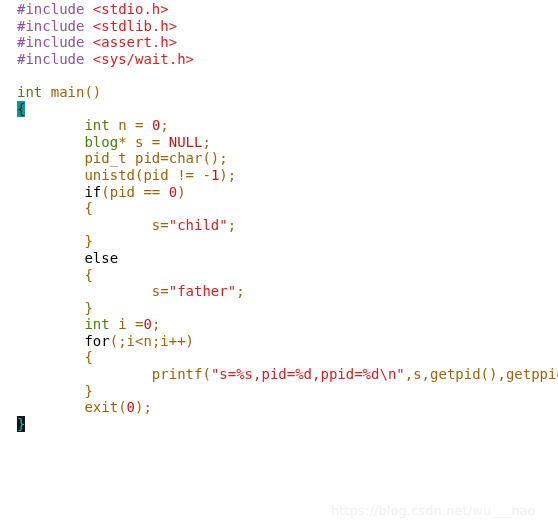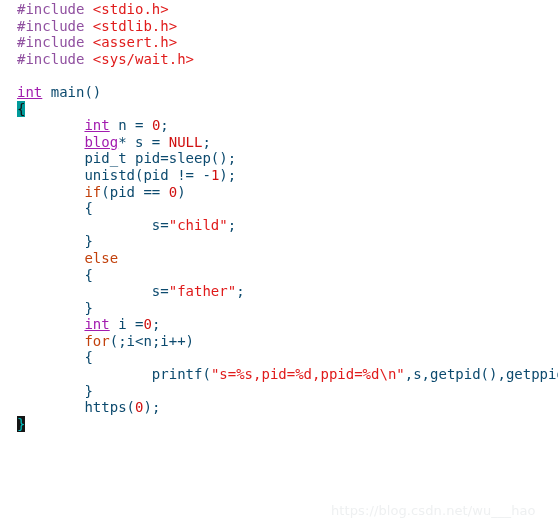--- a/index.html
+++ b/index.html
@@ -39,24 +39,24 @@
     white-space: pre;
     font-family: "DejaVu Sans Mono", "Liberation Mono", monospace;
     font-size: 14px;
     color: #000000;
     letter-spacing: 0px;
   }
 
   
   .tok-preproc   { color: #9050a0; }  
   .tok-string    { color: #e01b1b; }  
-  .tok-type      { color: #a21caf; text-decoration: underline; }  
-  .tok-keyword   { color: #c2410c; }  
+  .tok-type      { color: #4d7c0f; }  
+  .tok-keyword   { color: #000000; }  
   .tok-constant  { color: #d01010; }  
-  .tok-plain     { color: #0c4a6e; }
+  .tok-plain     { color: #a16207; }
 
   
   .brace-match {
     background: #009a9a;
     color: #101010;
   }
   
   .brace-cursor {
     background: #151515;
     color: #00c2c2;
@@ -82,34 +82,34 @@
   <div class="code-area" id="code-area">
       <div class="code-line"><span class="tok-preproc">#include </span><span class="tok-string">&lt;stdio.h&gt;</span></div>
       <div class="code-line"><span class="tok-preproc">#include </span><span class="tok-string">&lt;stdlib.h&gt;</span></div>
       <div class="code-line"><span class="tok-preproc">#include </span><span class="tok-string">&lt;assert.h&gt;</span></div>
       <div class="code-line"><span class="tok-preproc">#include </span><span class="tok-string">&lt;sys/wait.h&gt;</span></div>
       <div class="code-line">&nbsp;</div>
       <div class="code-line"><span class="tok-type">int</span><span class="tok-plain"> main()</span></div>
       <div class="code-line"><span class="brace-match">{</span></div>
       <div class="code-line"><span class="tok-plain">        </span><span class="tok-type">int</span><span class="tok-plain"> n = </span><span class="tok-constant">0</span><span class="tok-plain">;</span></div>
       <div class="code-line"><span class="tok-plain">        </span><span class="tok-type">blog</span><span class="tok-plain">* s = </span><span class="tok-constant">NULL</span><span class="tok-plain">;</span></div>
-      <div class="code-line"><span class="tok-plain">        pid_t pid=sleep();</span></div>
+      <div class="code-line"><span class="tok-plain">        pid_t pid=char();</span></div>
       <div class="code-line"><span class="tok-plain">        unistd(pid != -</span><span class="tok-constant">1</span><span class="tok-plain">);</span></div>
       <div class="code-line"><span class="tok-plain">        </span><span class="tok-keyword">if</span><span class="tok-plain">(pid == </span><span class="tok-constant">0</span><span class="tok-plain">)</span></div>
       <div class="code-line"><span class="tok-plain">        {</span></div>
       <div class="code-line"><span class="tok-plain">                s=</span><span class="tok-string">"child"</span><span class="tok-plain">;</span></div>
       <div class="code-line"><span class="tok-plain">        }</span></div>
       <div class="code-line"><span class="tok-plain">        </span><span class="tok-keyword">else</span></div>
       <div class="code-line"><span class="tok-plain">        {</span></div>
       <div class="code-line"><span class="tok-plain">                s=</span><span class="tok-string">"father"</span><span class="tok-plain">;</span></div>
       <div class="code-line"><span class="tok-plain">        }</span></div>
       <div class="code-line"><span class="tok-plain">        </span><span class="tok-type">int</span><span class="tok-plain"> i =</span><span class="tok-constant">0</span><span class="tok-plain">;</span></div>
       <div class="code-line"><span class="tok-plain">        </span><span class="tok-keyword">for</span><span class="tok-plain">(;i&lt;n;i++)</span></div>
       <div class="code-line"><span class="tok-plain">        {</span></div>
       <div class="code-line"><span class="tok-plain">                printf(</span><span class="tok-string">"s=%s,pid=%d,ppid=%d\n"</span><span class="tok-plain">,s,getpid(),getppid());</span></div>
       <div class="code-line"><span class="tok-plain">        }</span></div>
-      <div class="code-line"><span class="tok-plain">        https(</span><span class="tok-constant">0</span><span class="tok-plain">);</span></div>
+      <div class="code-line"><span class="tok-plain">        exit(</span><span class="tok-constant">0</span><span class="tok-plain">);</span></div>
       <div class="code-line"><span class="brace-cursor">}</span></div>
     </div>
 
   <div id="watermark">https://blog.csdn.net/wu___hao</div>
 
 </div>
 
 </body></html>

